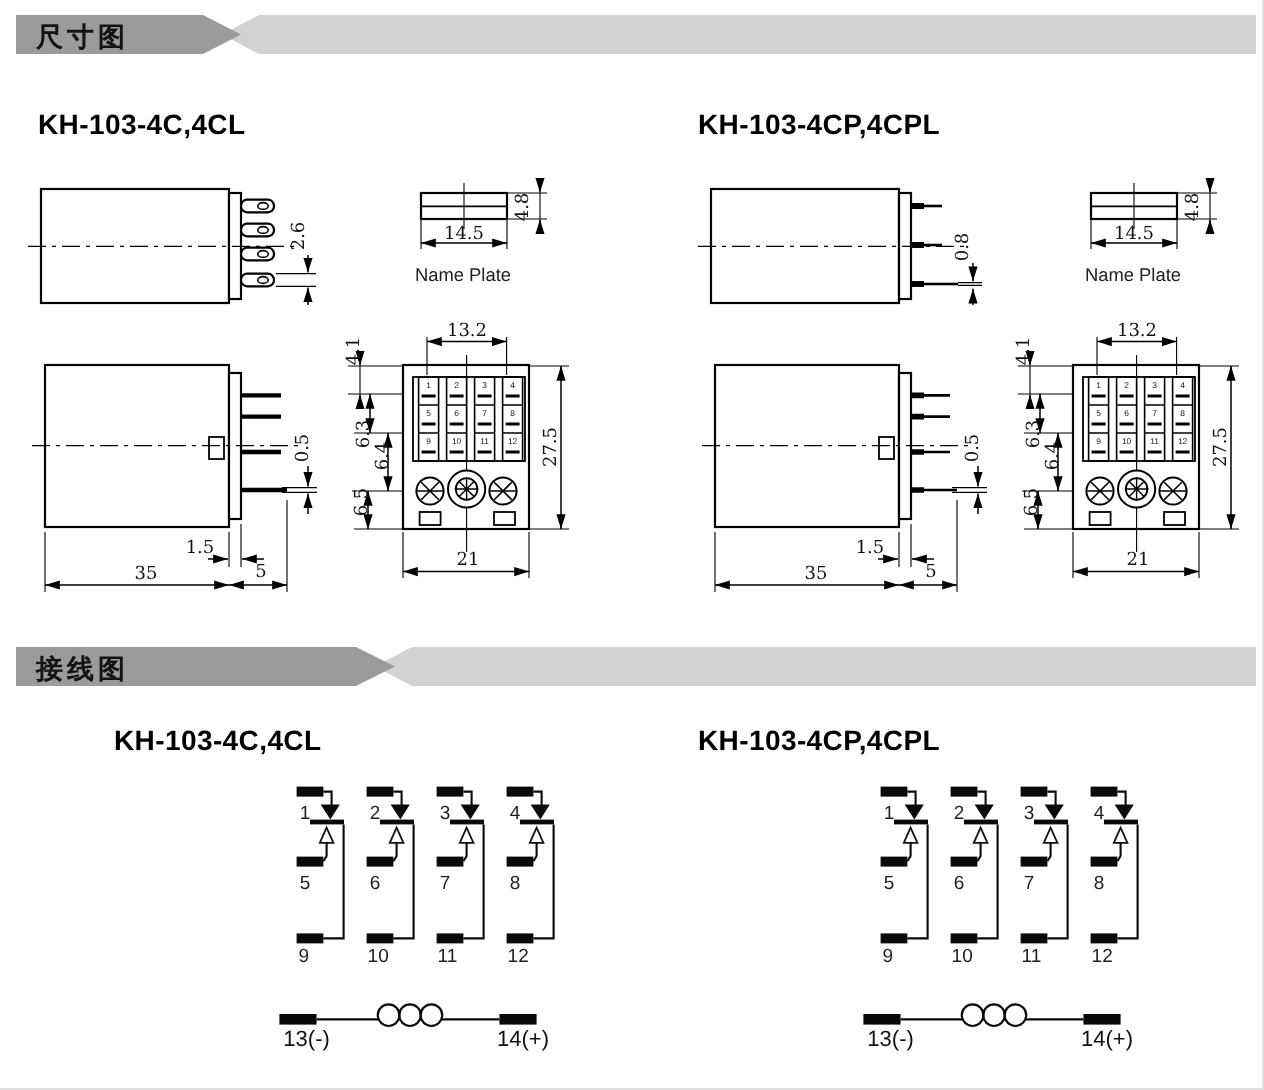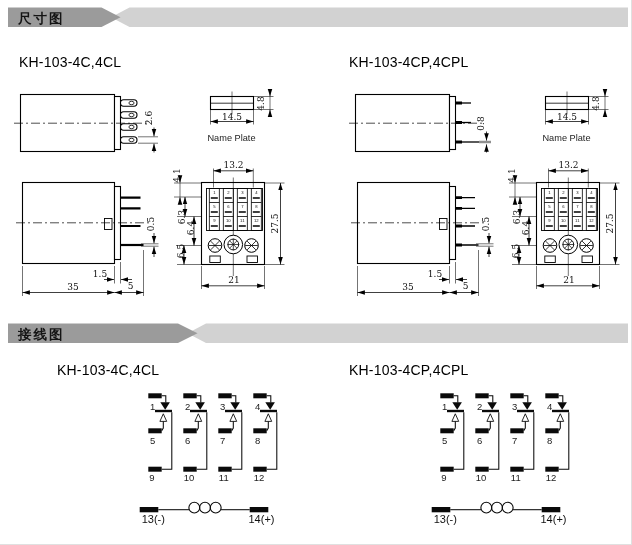--- a/index.html
+++ b/index.html
@@ -13,21 +13,21 @@
   .cl{stroke:#000;fill:none;stroke-width:.7;stroke-dasharray:9 3 2 3;}
   .f{fill:#0a0a0a;stroke:none;}
   .w{stroke:#0a0a0a;fill:none;stroke-width:1.05;}
   text{font-family:"Liberation Sans",sans-serif;}
   text.dim{font-family:"DejaVu Serif",serif;font-size:9px;fill:#111;}
   text.np{font-size:9.2px;fill:#222;}
   text.tiny{font-size:4.2px;fill:#111;}
   text.wnum{font-size:9.5px;fill:#222;}
   text.wlbl{font-size:11px;fill:#111;}
   text.banner-title{font-weight:bold;font-size:13.5px;fill:#141414;letter-spacing:2px;}
-  .model-heading{position:absolute;font-weight:normal;font-size:14px;color:#000;white-space:nowrap;letter-spacing:.2px;}
+  .model-heading{position:absolute;font-weight:bold;font-size:14px;color:#000;white-space:nowrap;letter-spacing:.2px;}
 </style>
 </head>
 <body>
 
 <div class="page">
 
   <svg width="0" height="0">
     <defs>
       <marker id="ar" markerUnits="userSpaceOnUse" markerWidth="8" markerHeight="6" refX="7.4" refY="3" orient="auto-start-reverse">
         <path d="M0,0.7 L7.4,3 L0,5.3 Z" fill="#000"></path>

